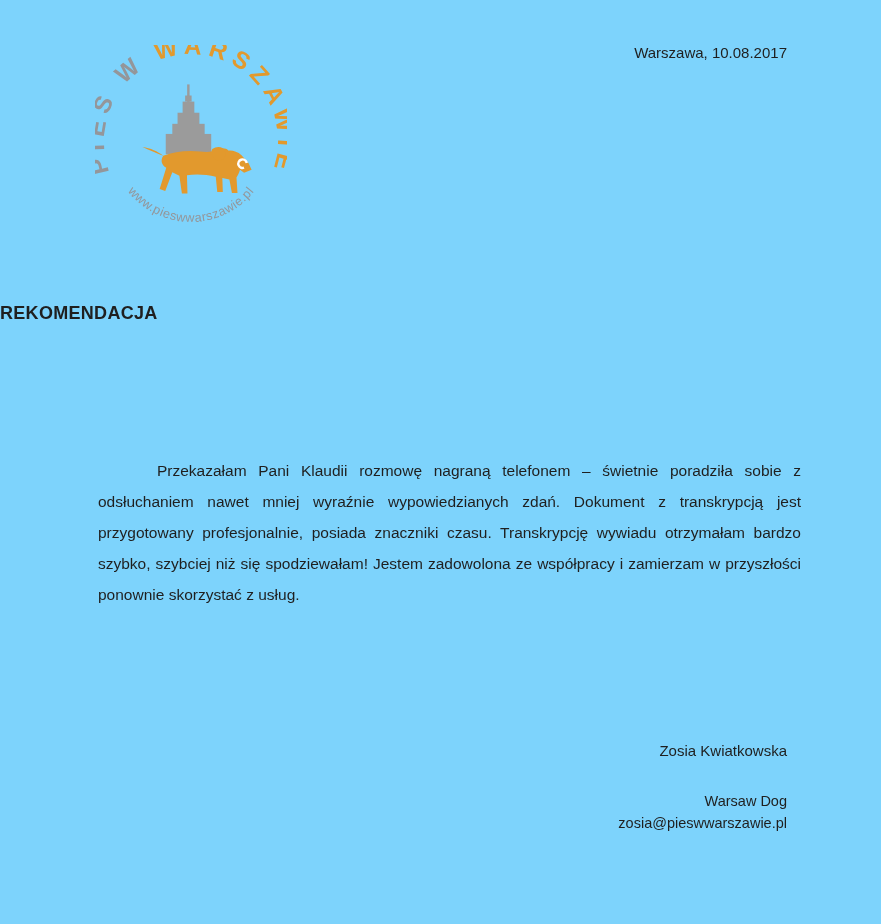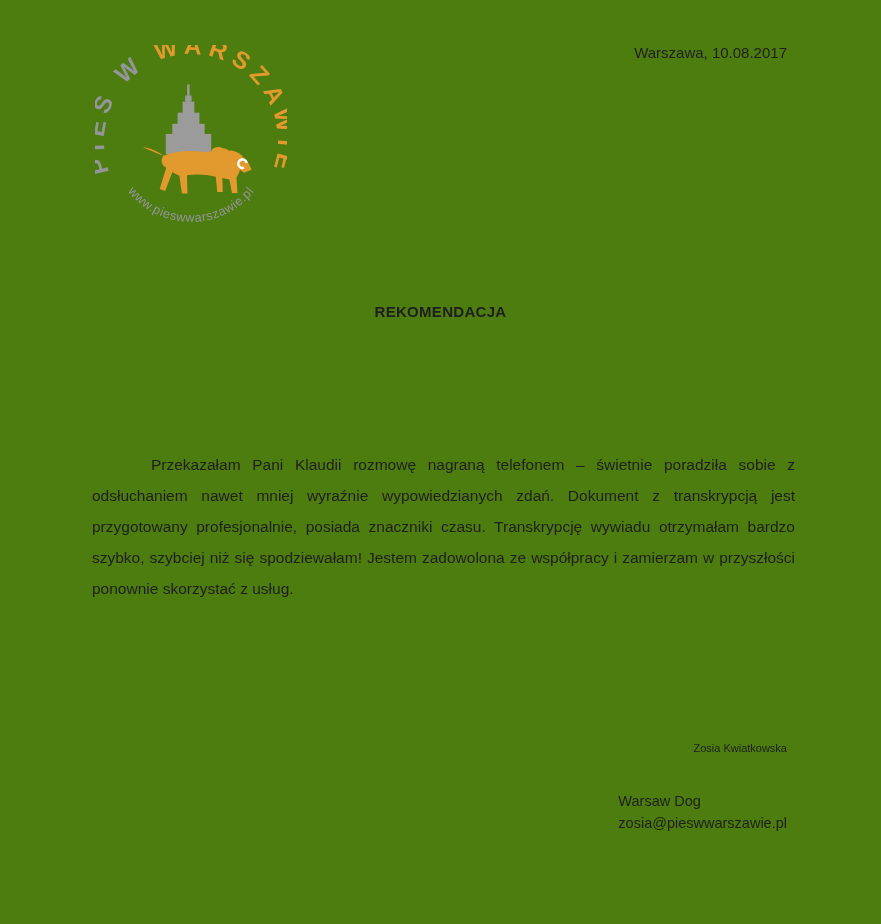--- a/index.html
+++ b/index.html
@@ -1,49 +1,49 @@
 <!DOCTYPE html>
 <html><head>
 <meta charset="utf-8">
 <style>
   html,body{margin:0;padding:0;background:#fff;}
   .page{
     position:relative;
     width:881px;height:924px;
-    background:#4d7c0f;
+    background:#7dd3fc;
     font-family:"Liberation Sans",sans-serif;
     color:#1f1f1f;
     overflow:hidden;
   }
   .date{
     position:absolute;top:44px;right:94px;
     font-size:15px;
   }
   .logo{
     position:absolute;left:95px;top:45px;
     width:192px;height:192px;
   }
   .heading{
     position:absolute;top:303px;left:0;width:100%;
-    text-align:center;font-weight:bold;font-size:15px;
+    text-align:left;font-weight:bold;font-size:18px;
     letter-spacing:0.3px;
   }
   .body-text{
     position:absolute;top:445px;left:88px;width:703px;
     font-size:15.5px;line-height:31px;
     text-align:justify;text-indent:59px;
-    margin:4px;
+    margin:10px;
   }
   .signature{
     position:absolute;top:742px;right:94px;
-    font-size:11px;
+    font-size:15px;
   }
   .contact{
     position:absolute;top:791px;right:94px;
-    font-size:14.5px;line-height:21.5px;
+    text-align:right;font-size:14.5px;line-height:21.5px;
   }
 </style>
 </head>
 <body>
 
 <div class="page">
 
   <div class="date">Warszawa, 10.08.2017</div>
 
   <div class="logo">

